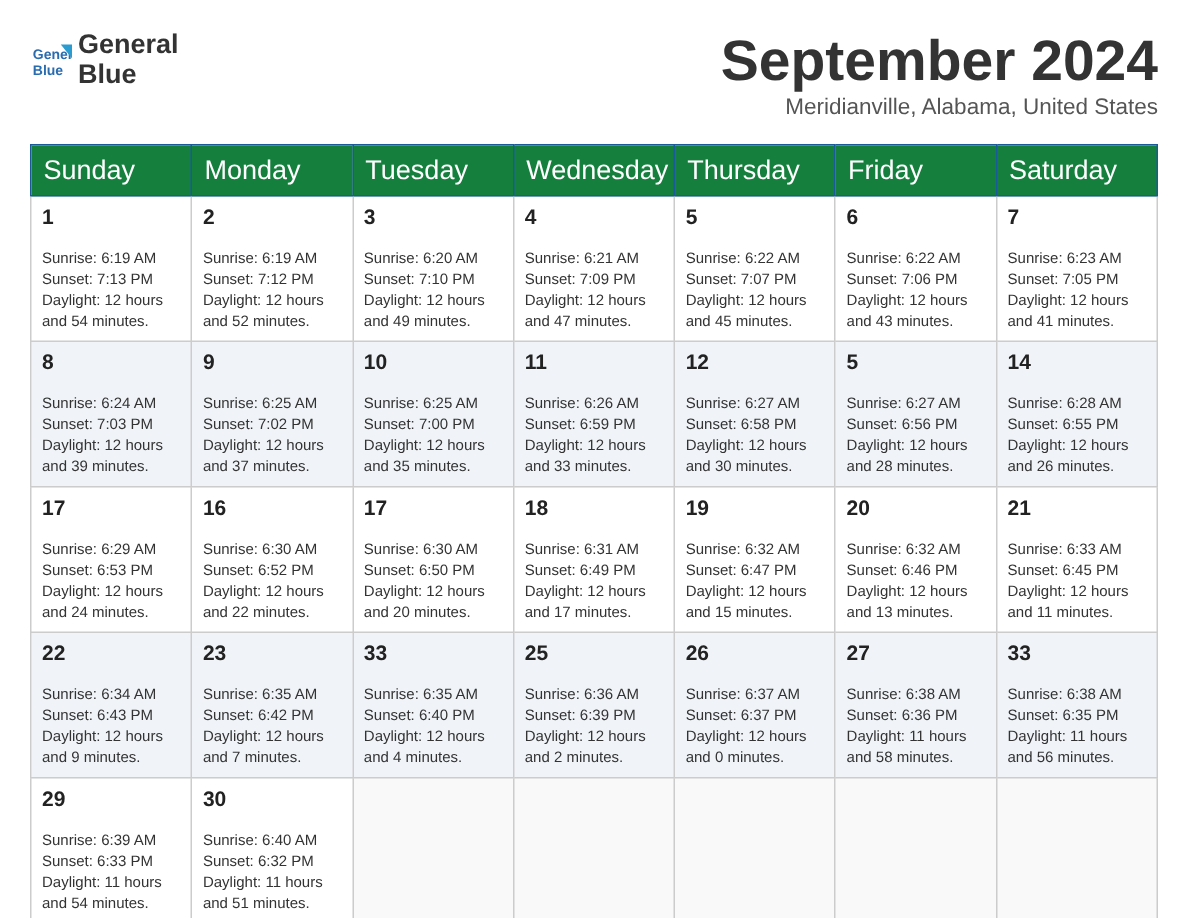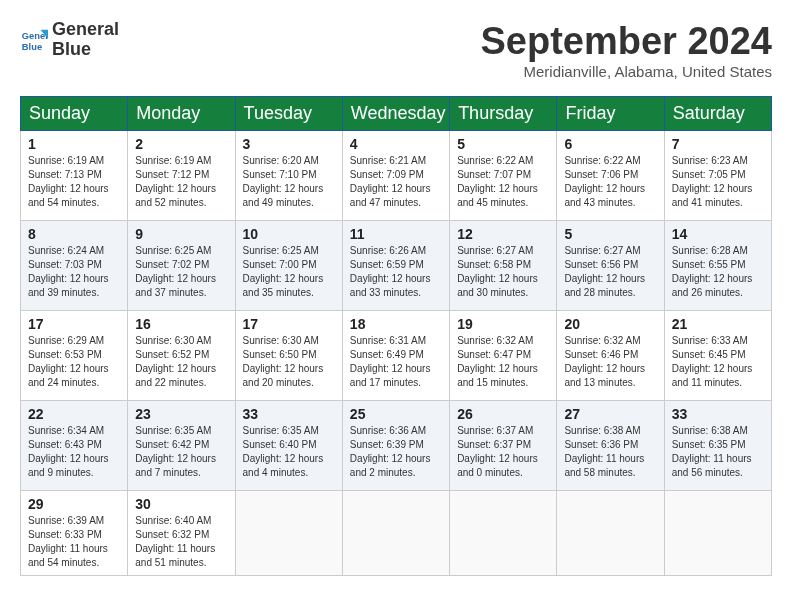--- a/index.html
+++ b/index.html
@@ -78,20 +78,21 @@
       font-size: 14px;
       font-weight: bold;
       color: #222;
       display: block;
       margin-bottom: 2px;
     }
     .cell-text {
       font-size: 10px;
       line-height: 1.4;
       color: #333;
+      margin-top: 14px;
     }
     .empty-cell {
       background-color: #f9f9f9 !important;
     }
     .last-row td {
       height: 80px;
     }
   </style>
 </head>
 <body>

